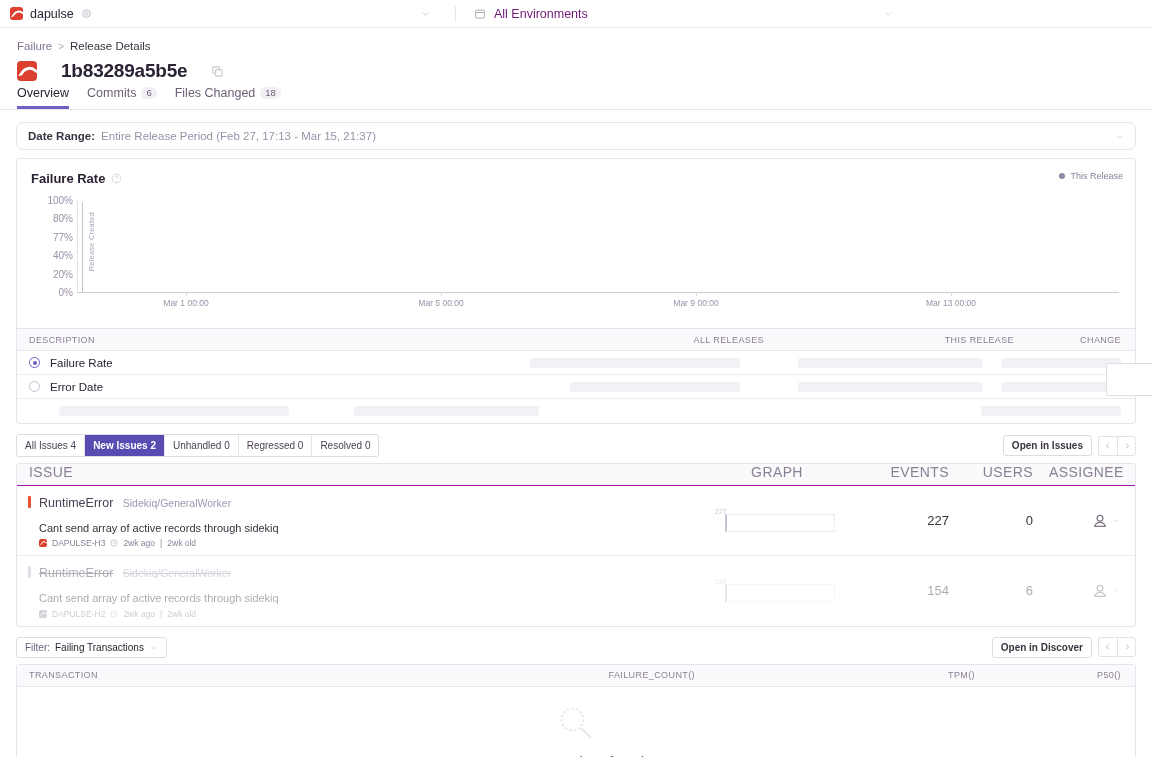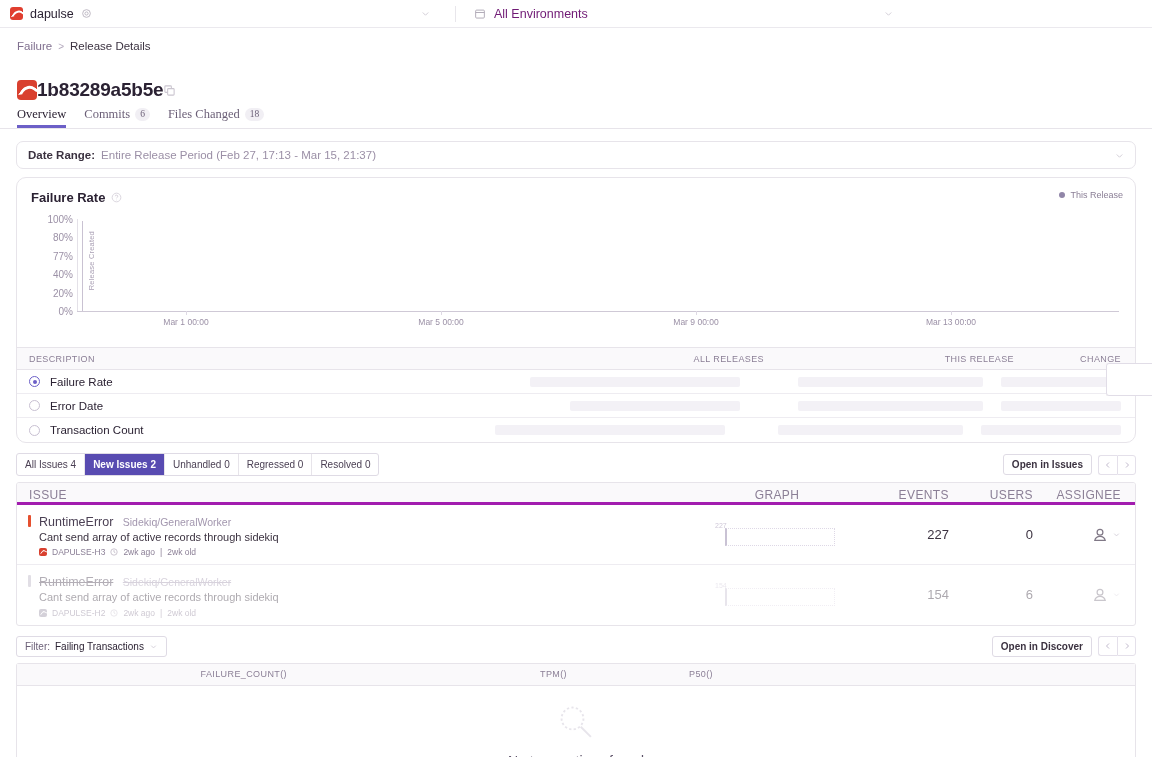--- a/index.html
+++ b/index.html
@@ -49,42 +49,41 @@
   
   .crumbs {
     padding: 12px 0 0 17px; font-size: 11.5px; color: #80708f;
     display: flex; align-items: center; gap: 6px;
   }
   .crumbs a { color: #80708f; text-decoration: none; }
   .crumb-sep { color: #b3a9bd; font-size: 10px; }
   .crumb-cur { color: #3b3240; }
 
   .title-row {
-    display: flex; align-items: center; gap: 0;
+    display: flex; align-items: center; gap: 24px;
     padding: 8px 0 0 17px;
-    margin-top: 19px;
   }
   .title-logo {
     width: 20px; height: 20px; border-radius: 4px; background: #d9402f;
     position: relative; flex: none;
   }
   .title-logo::after {
     content: ""; position: absolute; left: 4px; top: 5px;
     width: 10px; height: 10px;
     border: 3px solid #fff; border-right-color: transparent;
     border-bottom-color: transparent; border-radius: 10px 0 0 0;
     transform: rotate(35deg);
   }
   h1.release-id { font-size: 19px; font-weight: 700; letter-spacing: -.2px; }
   .copy-ico { width: 13px; height: 13px; opacity: .45; cursor: pointer; }
 
   .tabs {
-    display: flex; gap: 18px;
+    display: flex; align-items: flex-end; gap: 18px;
     padding: 10px 0 0 17px; height: 28px;
-    border-bottom: 1px solid #e7e4ea; position: relative; font-family: Liberation Serif, serif;
+    border-bottom: 1px solid #e7e4ea; position: relative;
   }
   .tab {
     font-size: 12.5px; color: #6b5f77; padding-bottom: 7px;
     display: flex; align-items: center; gap: 5px; cursor: pointer;
     border-bottom: 3px solid transparent; line-height: 1;
   }
   .tab.active { color: #2b2233; font-weight: 400; border-bottom-color: #6c5fc7; }
   .tab-badge {
     background: #f1eff4; color: #6b5f77; border-radius: 9px;
     font-size: 9.5px; padding: 1.5px 5px; line-height: 1;
@@ -97,21 +96,21 @@
     display: flex; align-items: center; padding: 0 11px;
     font-size: 11.5px; position: relative; background: #fff;
   }
   .dr-label { font-weight: 700; color: #3b3240; margin-right: 6px; }
   .dr-value { color: #9b8fa6; }
   .dr-chev { position: absolute; right: 10px; top: 8px; }
 
   
   .panel {
     margin: 8px 16px 0 16px; border: 1px solid #e7e4ea;
-    border-radius: 10px; background: #fff;
+    border-radius: 3px; background: #fff;
   }
   .chart-head {
     display: flex; align-items: center; padding: 12px 14px 0 14px;
     position: relative;
   }
   .chart-title { font-size: 13px; font-weight: 700; color: #2b2233; }
   .q-ico { width: 11px; height: 11px; margin-left: 6px; opacity: .4; }
   .legend {
     position: absolute; right: 12px; top: 12px;
     display: flex; align-items: center; gap: 5px;
@@ -210,23 +209,23 @@
     color: #c2bacd; cursor: pointer;
   }
   .pg:first-child { border-radius: 3px 0 0 3px; border-right: none; }
   .pg:last-child { border-radius: 0 3px 3px 0; }
 
   .itable {
     margin: 6px 16px 0 16px; border: 1px solid #e7e4ea; border-radius: 3px;
     background: #fff; overflow: hidden;
   }
   .ithead {
-    display: flex; align-items: flex-end; height: 22px; background: #faf9fb;
-    border-bottom: 3px solid #a21caf;
-    font-size: 12px; letter-spacing: .4px; color: #8b7f96; text-transform: uppercase;
+    display: flex; align-items: flex-start; height: 22px; background: #faf9fb;
+    border-bottom: 1px solid #a21caf;
+    font-size: 14px; letter-spacing: .4px; color: #8b7f96; text-transform: uppercase;
   }
   .h-issue { flex: 1; padding-left: 12px; }
   .h-graph { width: 140px; text-align: center; }
   .h-events { width: 120px; text-align: right; padding-right: 18px; }
   .h-users { width: 82px; text-align: right; padding-right: 16px; }
   .h-assignee { width: 86px; text-align: right; padding-right: 14px; }
 
   .irow {
     display: flex; align-items: center; min-height: 49px;
     border-bottom: 1px solid #eeecf1; position: relative;
@@ -235,21 +234,21 @@
   .irow.resolved { opacity: .42; }
   .i-main { flex: 1; padding: 7px 10px 7px 22px; position: relative; }
   .lvl-bar {
     position: absolute; left: 11px; top: 10px; width: 3px; height: 12px;
     background: #e5502f; border-radius: 1px;
   }
   .irow.resolved .lvl-bar { background: #b9b2c2; }
   .i-title { font-size: 12.5px; color: #4b4054; line-height: 1.2; }
   .i-culprit { font-size: 10.5px; color: #a296ae; margin-left: 5px; }
   .irow.resolved .i-title, .irow.resolved .i-culprit { text-decoration: line-through; }
-  .i-msg { font-size: 11px; color: #3b3240; margin-top: 0; line-height: 1.3; }
+  .i-msg { font-size: 11px; color: #3b3240; margin-top: 10px; line-height: 1.3; }
   .i-meta {
     display: flex; align-items: center; gap: 5px; margin-top: 3px;
     font-size: 8.5px; color: #8b7f96;
   }
   .meta-logo {
     width: 8px; height: 8px; border-radius: 2px; background: #d9402f;
     position: relative; flex: none;
   }
   .meta-logo::after {
     content: ""; position: absolute; left: 1.5px; top: 2px;
@@ -447,24 +446,20 @@
           </span>
         <span class="c-this skel-wrap">
             <span class="skel" style="width:185px"></span>
           </span>
         <span class="c-chg skel-wrap">
             <span class="skel" style="width:120px"></span>
           </span>
       </div>
 
       <div class="cmp-row">
-        <span class="c-desc">
-          <span class="radio"></span>
-          <span>Transaction Count</span>
-        </span>
         <span class="c-all skel-wrap">
             <span class="skel" style="width:230px"></span>
           </span>
         <span class="c-this skel-wrap">
             <span class="skel" style="width:185px"></span>
           </span>
         <span class="c-chg skel-wrap">
             <span class="skel" style="width:140px"></span>
           </span>
       </div>
@@ -622,20 +617,21 @@
           <svg width="8" height="8" viewBox="0 0 16 16" fill="none" stroke="currentColor" stroke-width="2">
               <polyline points="6,3 11,8 6,13"></polyline>
             </svg>
         </div>
       </div>
     </div>
   </div>
 
   <div class="txtable">
     <div class="txhead">
+      <span class="tx-c1">TRANSACTION</span>
       <span class="tx-c2">FAILURE_COUNT()</span>
       <span class="tx-c3">TPM()</span>
       <span class="tx-c4">P50()</span>
     </div>
     <div class="empty">
       <svg class="empty-ico" viewBox="0 0 48 48" fill="none" stroke="#b9b1c4" stroke-width="2.2" stroke-dasharray="2.6 2.6">
         <circle cx="20" cy="20" r="12.5"></circle>
           <line x1="29.4" y1="29.4" x2="41" y2="41" stroke-dasharray="0"></line>
       </svg>
       <div class="empty-text">No transactions found</div>

